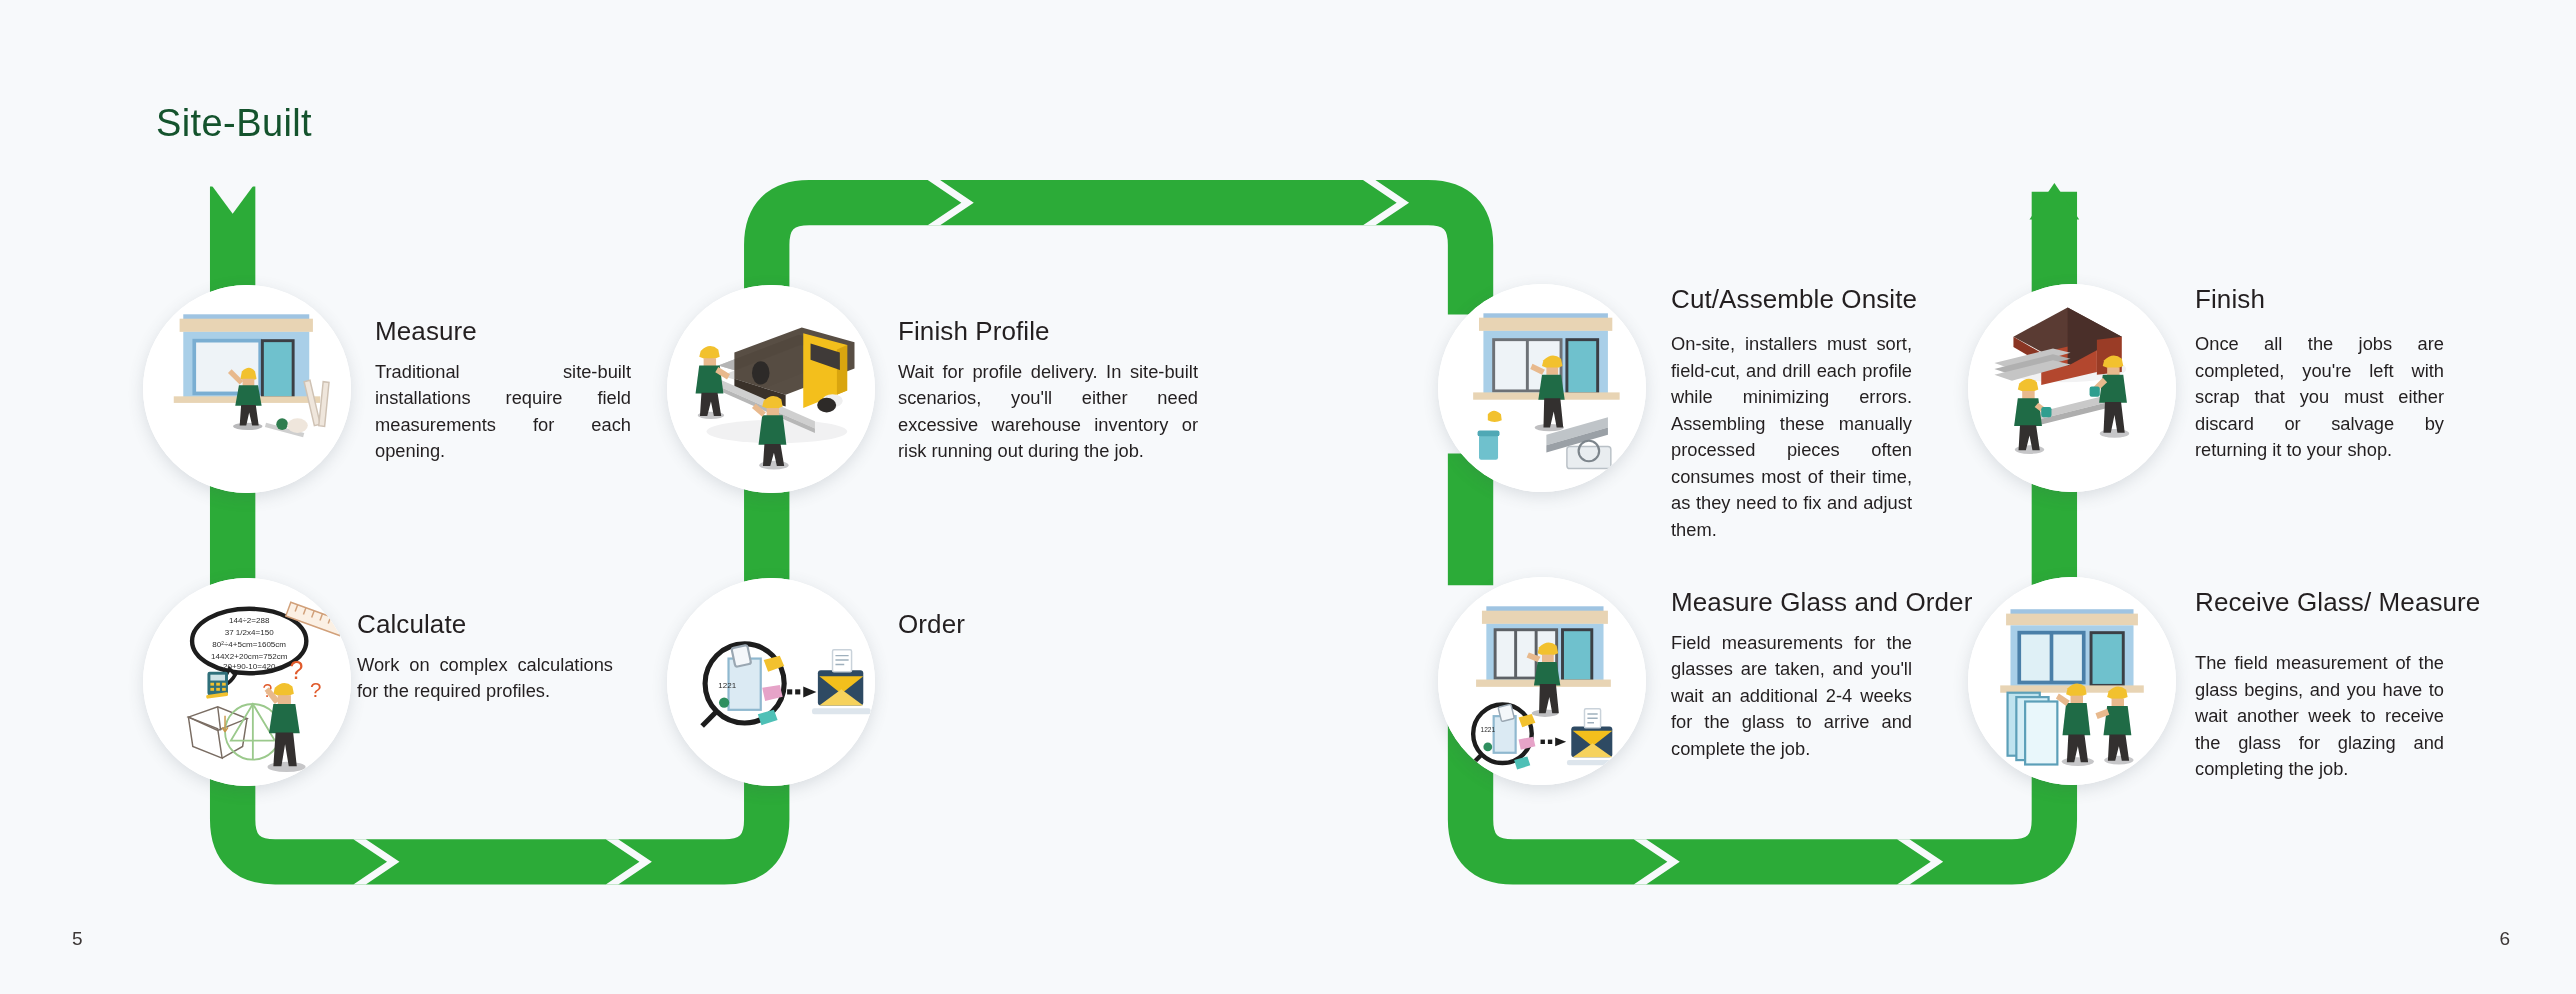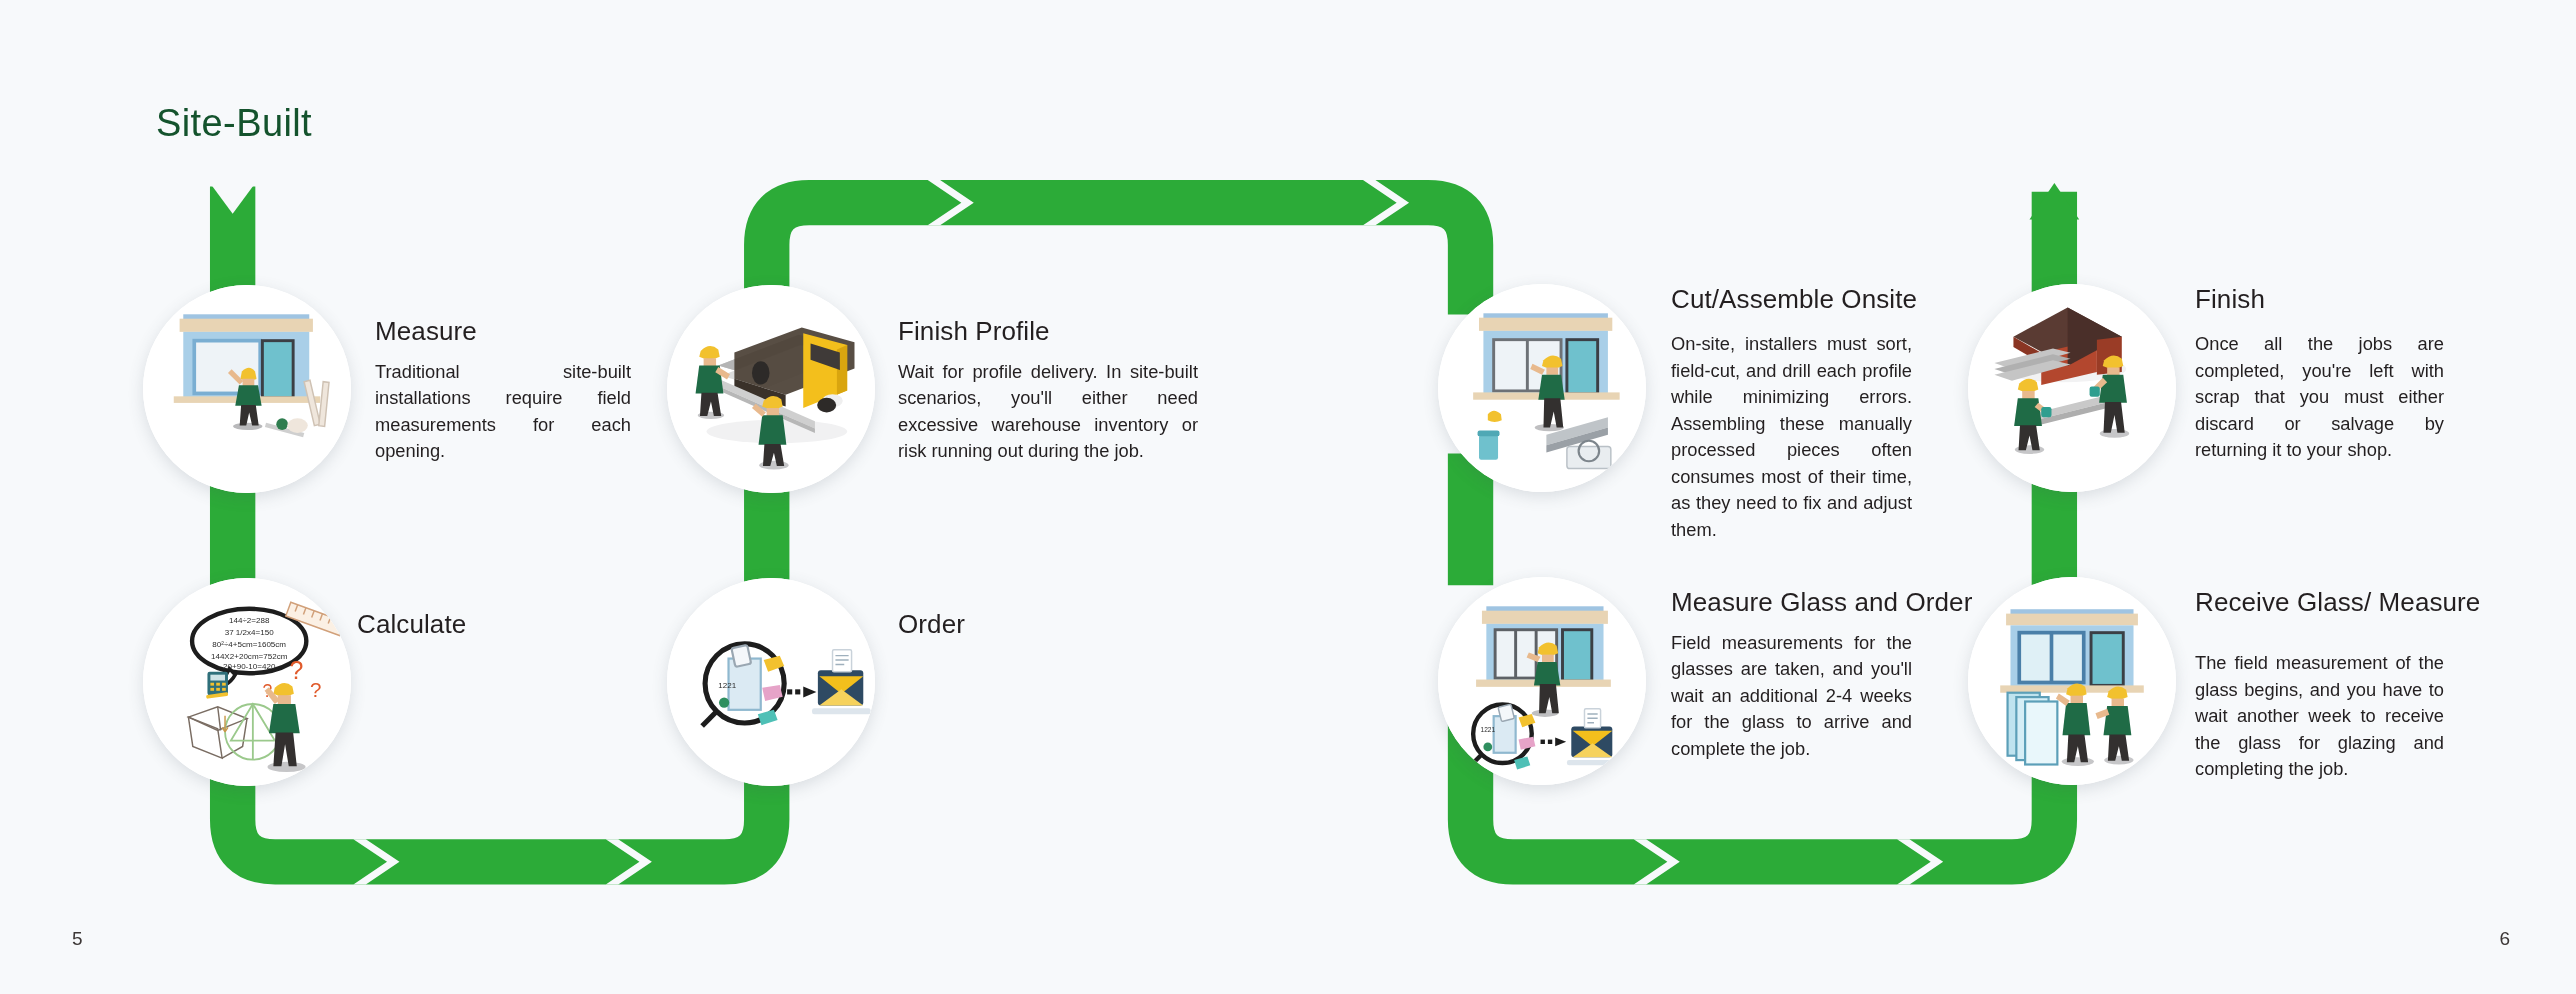--- a/index.html
+++ b/index.html
@@ -199,20 +199,21 @@
         <ellipse cx="196" cy="258" rx="26" ry="7" fill="#c6c6c8"></ellipse>
         <path d="M180 150 q12 -12 24 -2 l2 10 q-14 7 -28 0 z" fill="#f2c12e"></path>
         <rect x="184" y="160" width="18" height="12" fill="#e8b98d"></rect>
         <path d="M178 172 h30 l6 40 h-42 z" fill="#1f6b46"></path>
         <path d="M181 211 h24 l5 46 h-11 l-5 -30 -5 30 h-11 z" fill="#33302f"></path>
         <path d="M180 172 l-14 -18 l6 -5 l15 18 z" fill="#e8b98d"></path>
       </svg>
     </div>
     <div class="copy" style="left:357px;top:609px;width:256px;">
       <h3>Calculate</h3>
+      <p>Work on complex calculations for the required profiles.</p>
     </div>
   </div>
 
   <div class="node">
     <div class="bubble" style="left:667px;top:285px;">
       <svg viewBox="0 0 284 284">
         <rect width="284" height="284" fill="#ffffff"></rect>
         <ellipse cx="150" cy="200" rx="96" ry="16" fill="#f1f1f2"></ellipse>
 
         <g>

